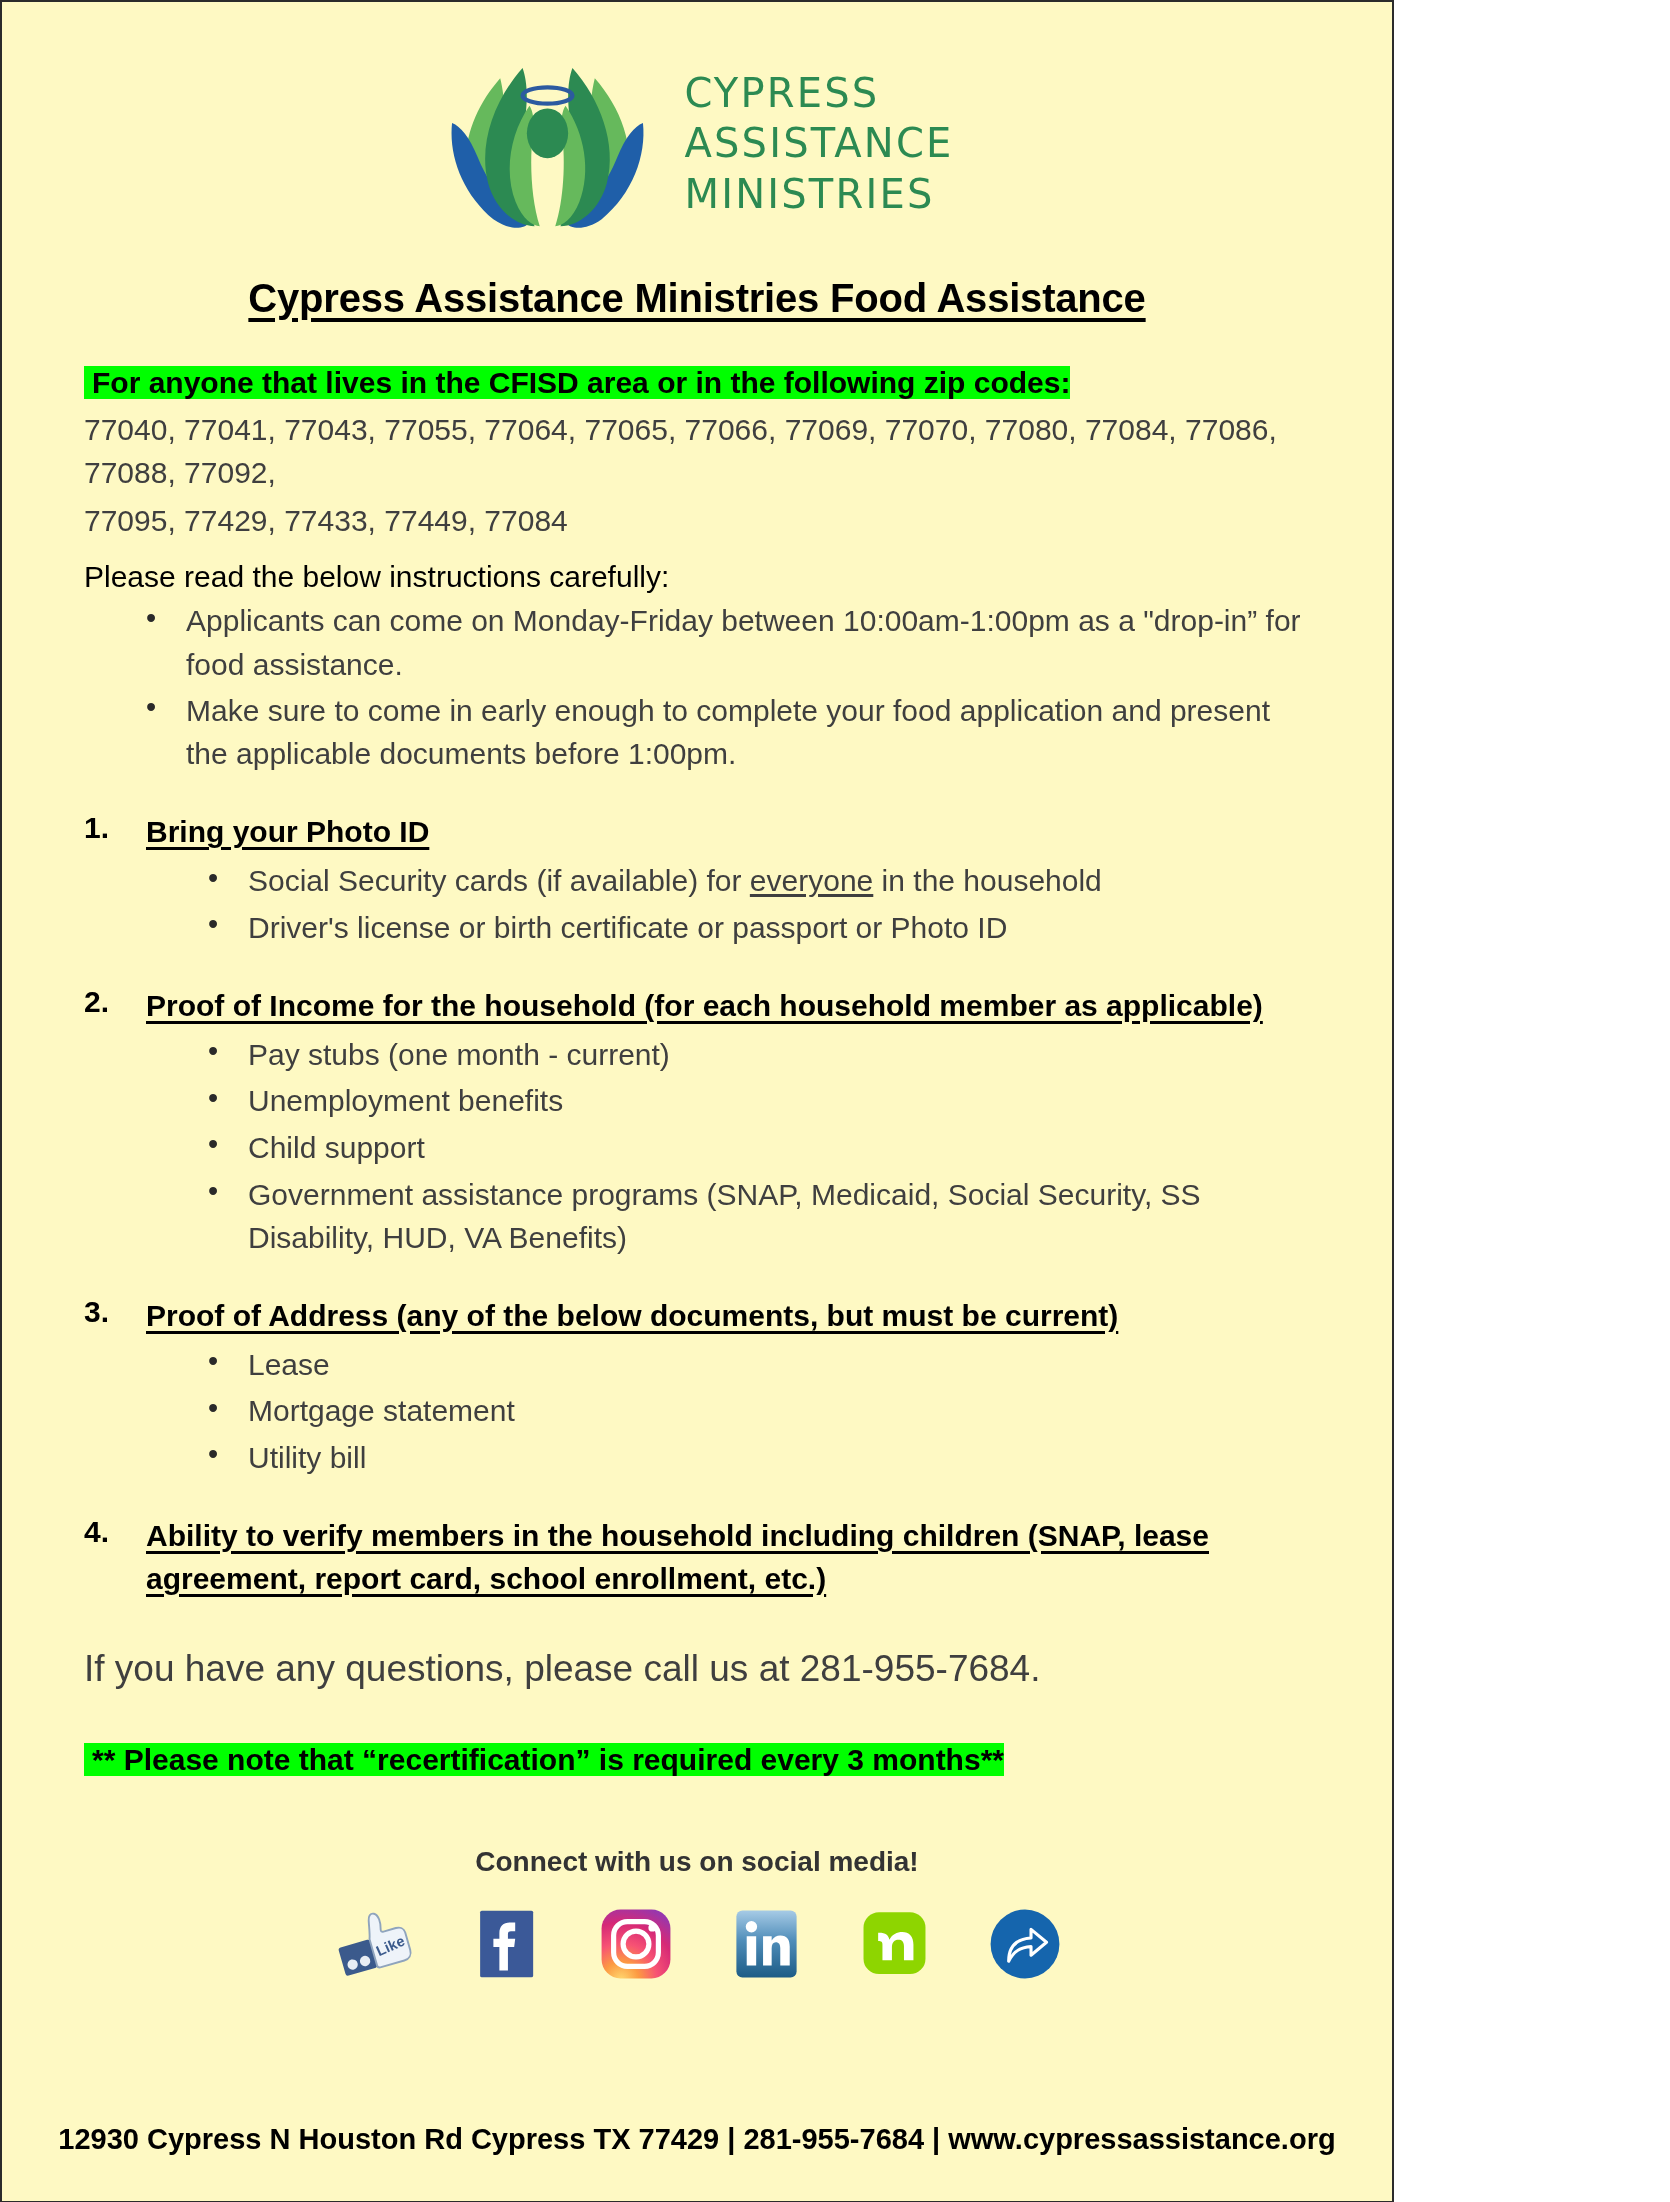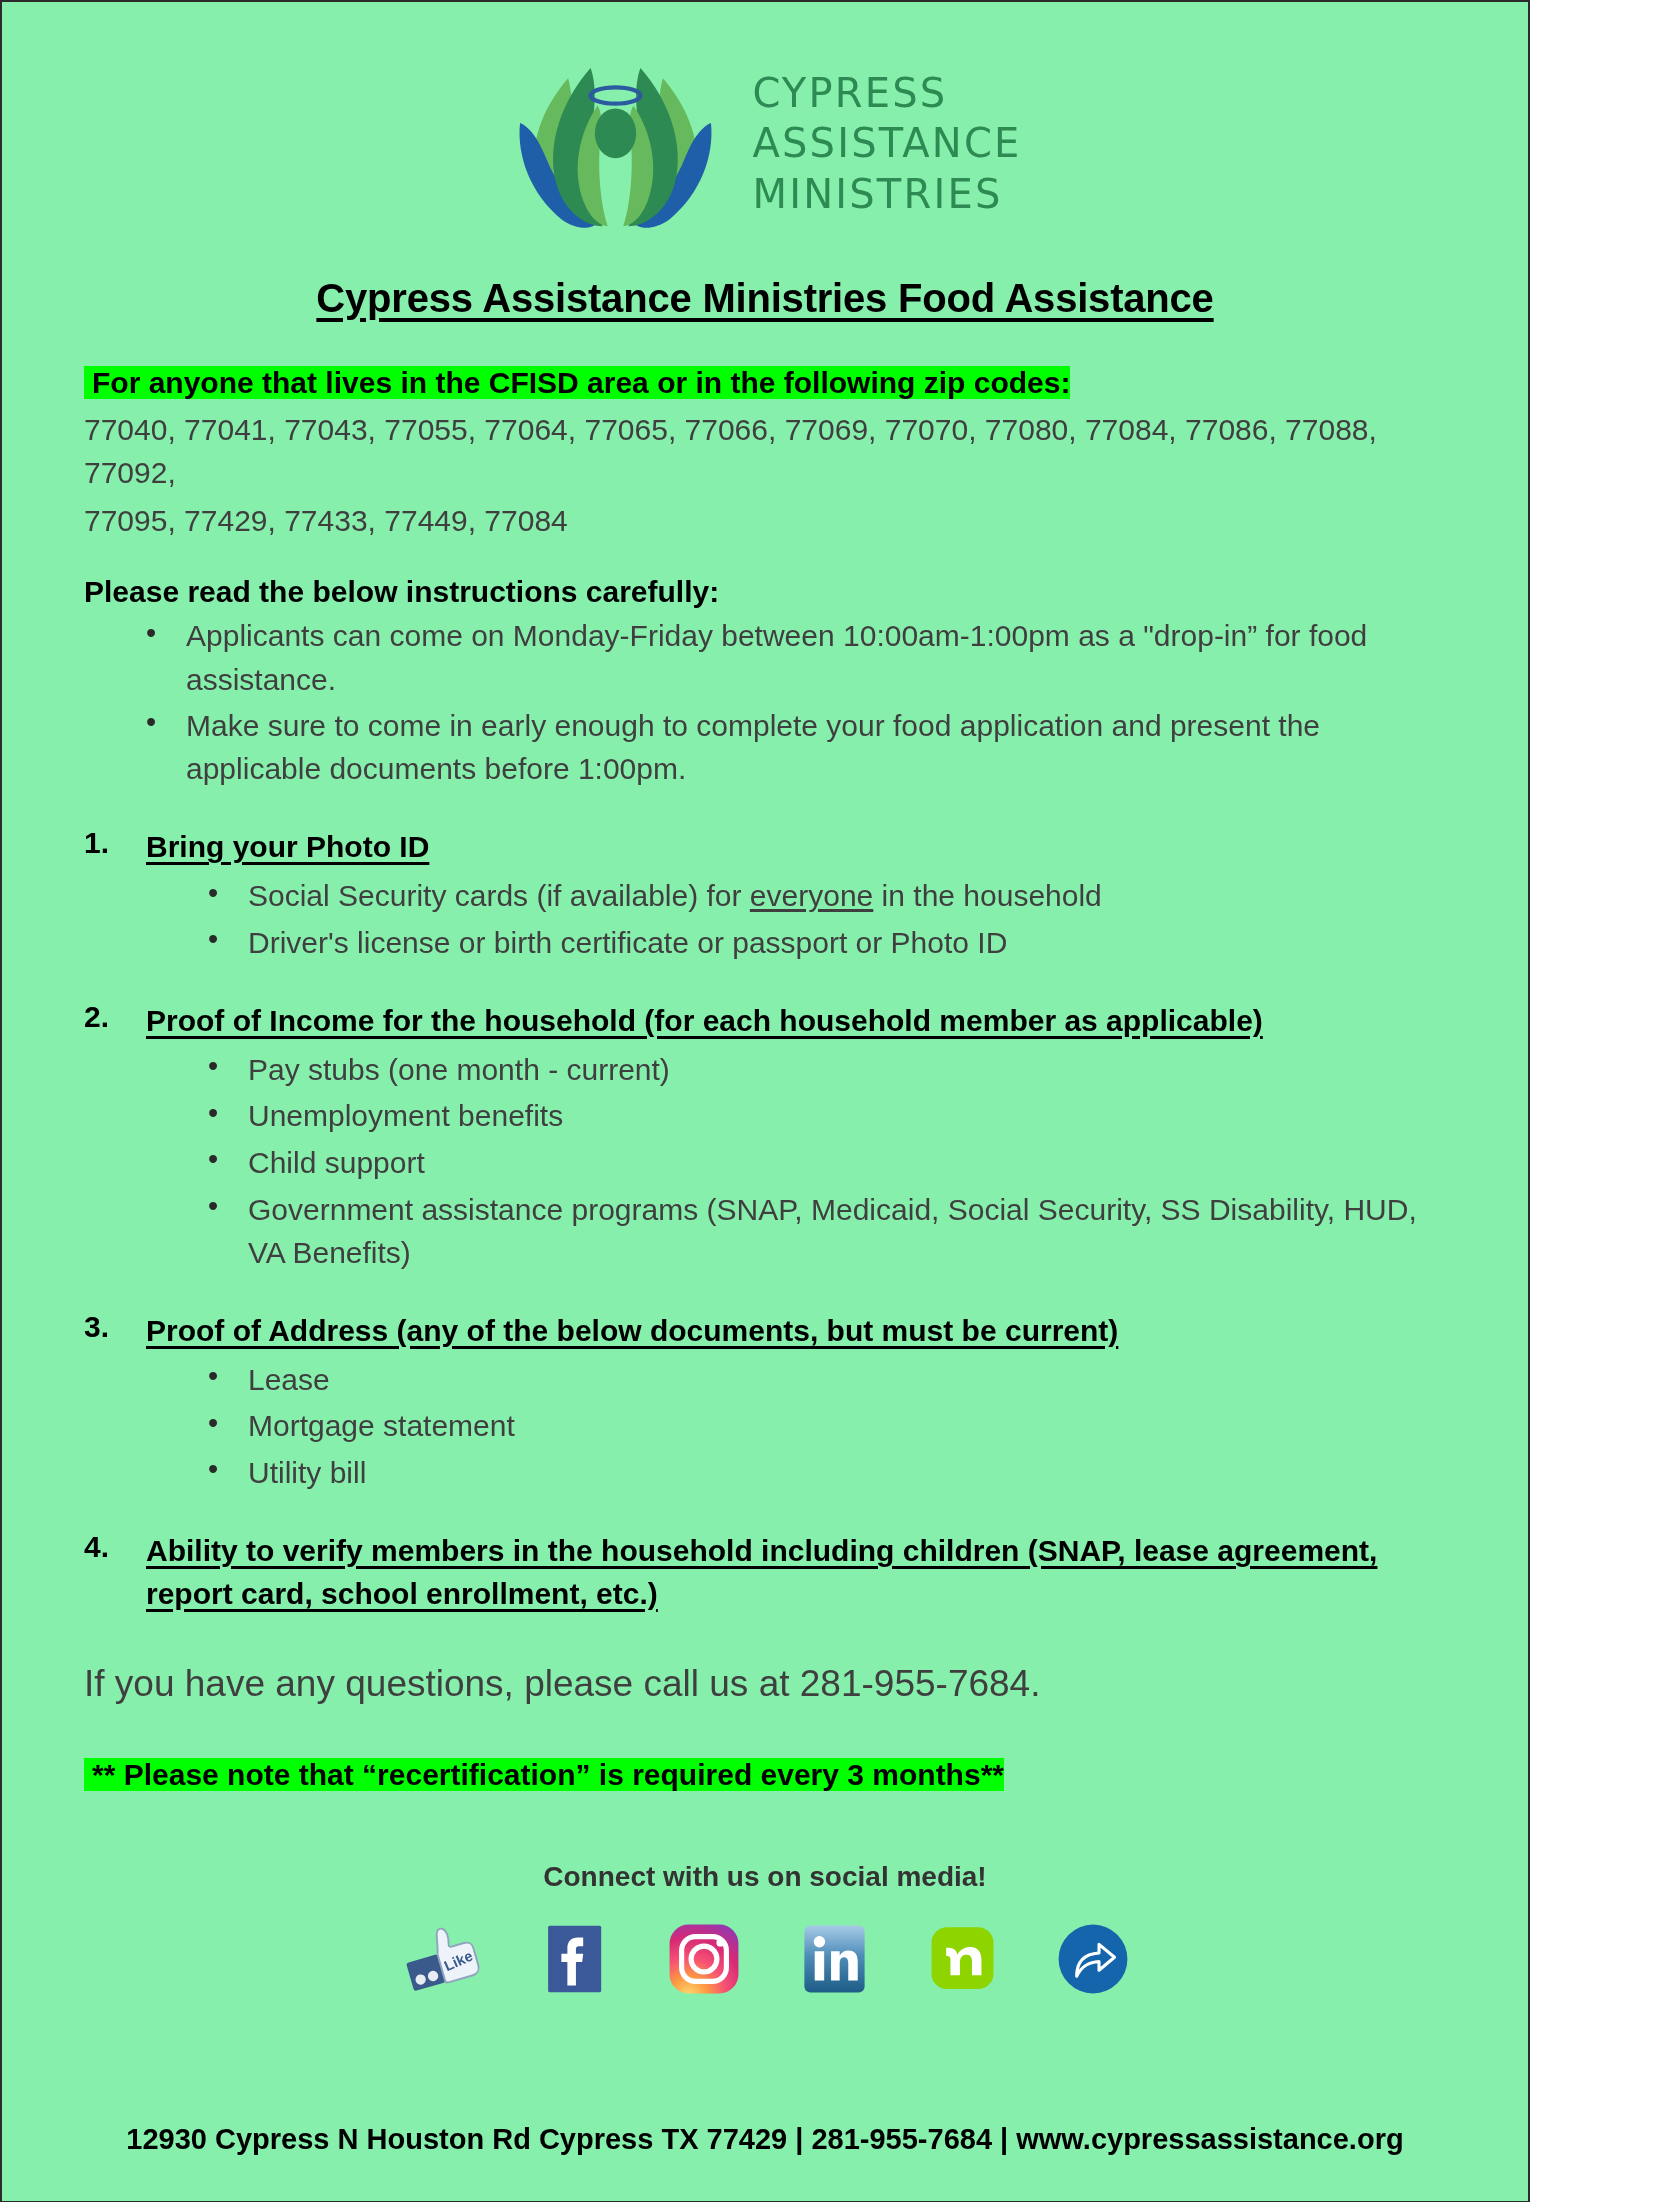--- a/index.html
+++ b/index.html
@@ -5,23 +5,23 @@
   html, body {
     margin: 0;
     padding: 0;
     background: #ffffff;
   }
   body {
     font-family: "Liberation Sans", sans-serif;
   }
   .page {
     position: relative;
-    width: 1530px;
+    width: 1394px;
     height: 2203px;
-    background: #86efac;
+    background: #fef9c3;
     border: 2.6px solid #2b2b2b;
     box-sizing: border-box;
     overflow: hidden;
   }
   .inner {
     padding: 36px 82px 0 82px;
   }
 
   
   .logo-block {
@@ -76,23 +76,23 @@
   .hl-row2 { margin-top: 48px; }
 
   .body-text {
     font-size: 30px;
     color: #3f3f3f;
     line-height: 1.42;
     margin-top: 5.2px;
   }
   .sec-head {
     font-size: 30px;
-    font-weight: bold;
-    color: #000000;
-    margin-top: 33px;
+    font-weight: normal;
+    color: #000000;
+    margin-top: 18px;
   }
   .sec-head.u {
     text-decoration: underline;
     text-underline-offset: 5.2px;
     display: inline-block;
   }
   .head-wrap { margin-top: 40px; }
 
   
   ul.bullets {

